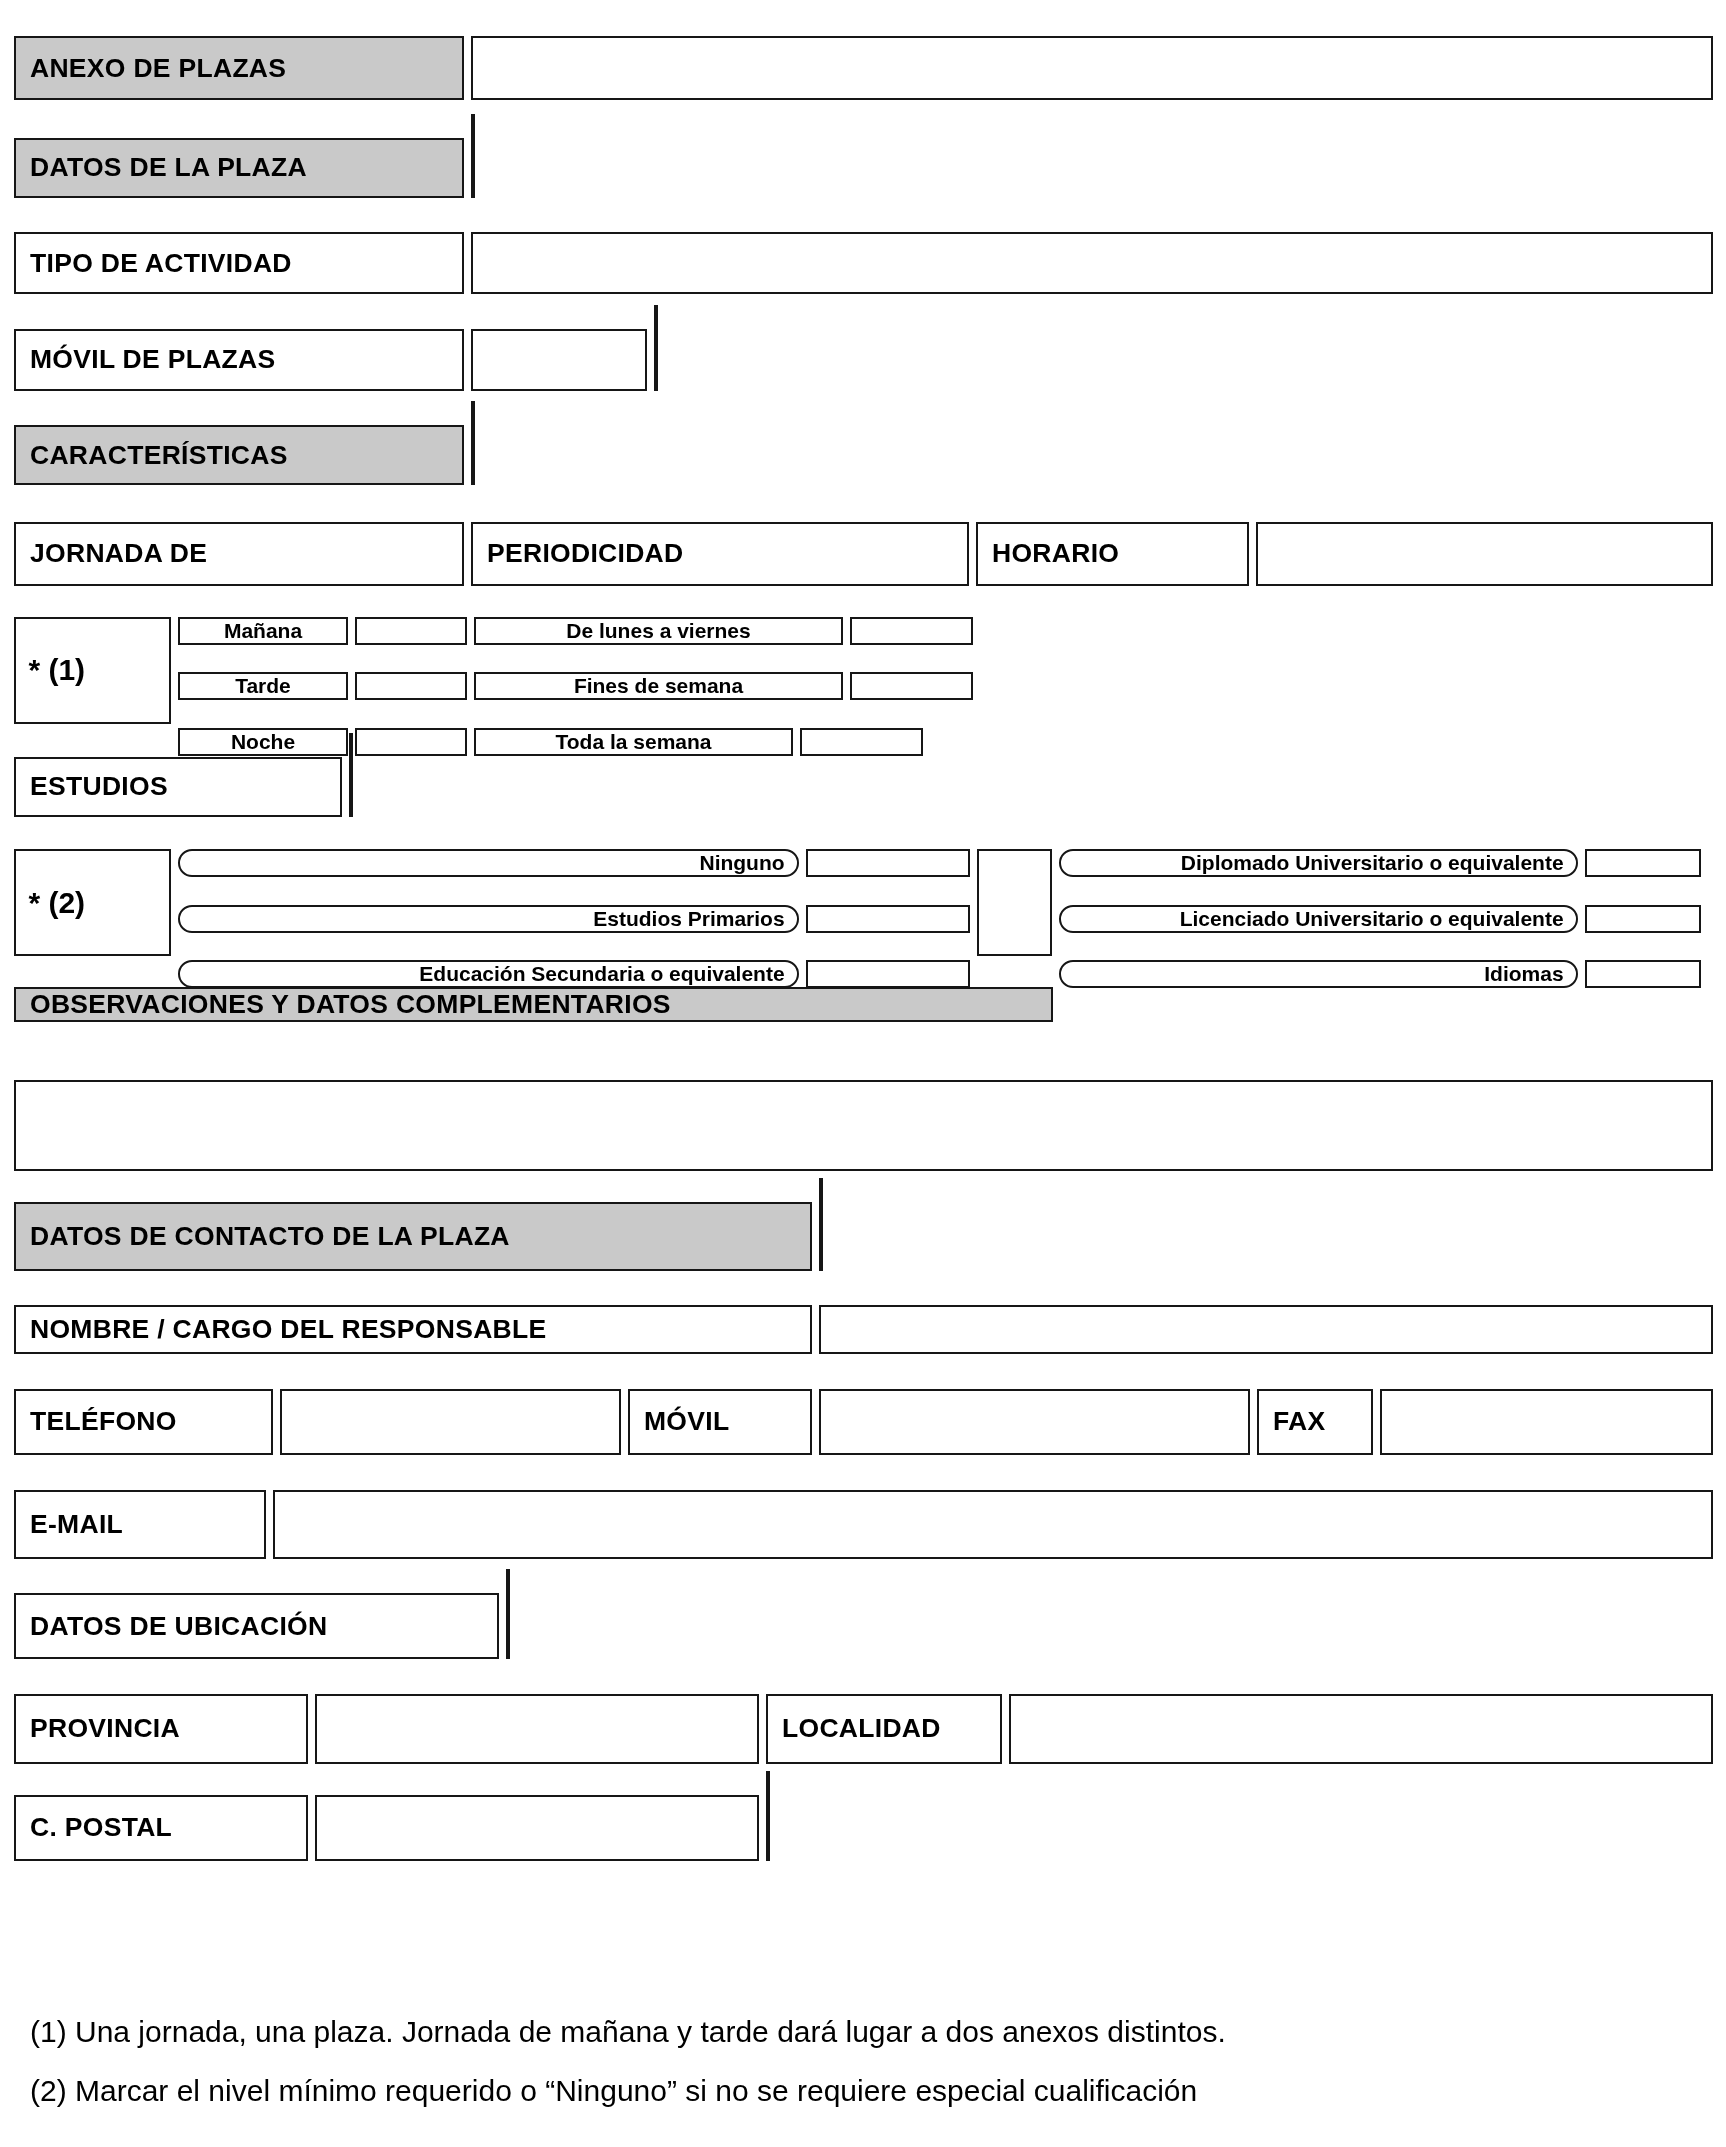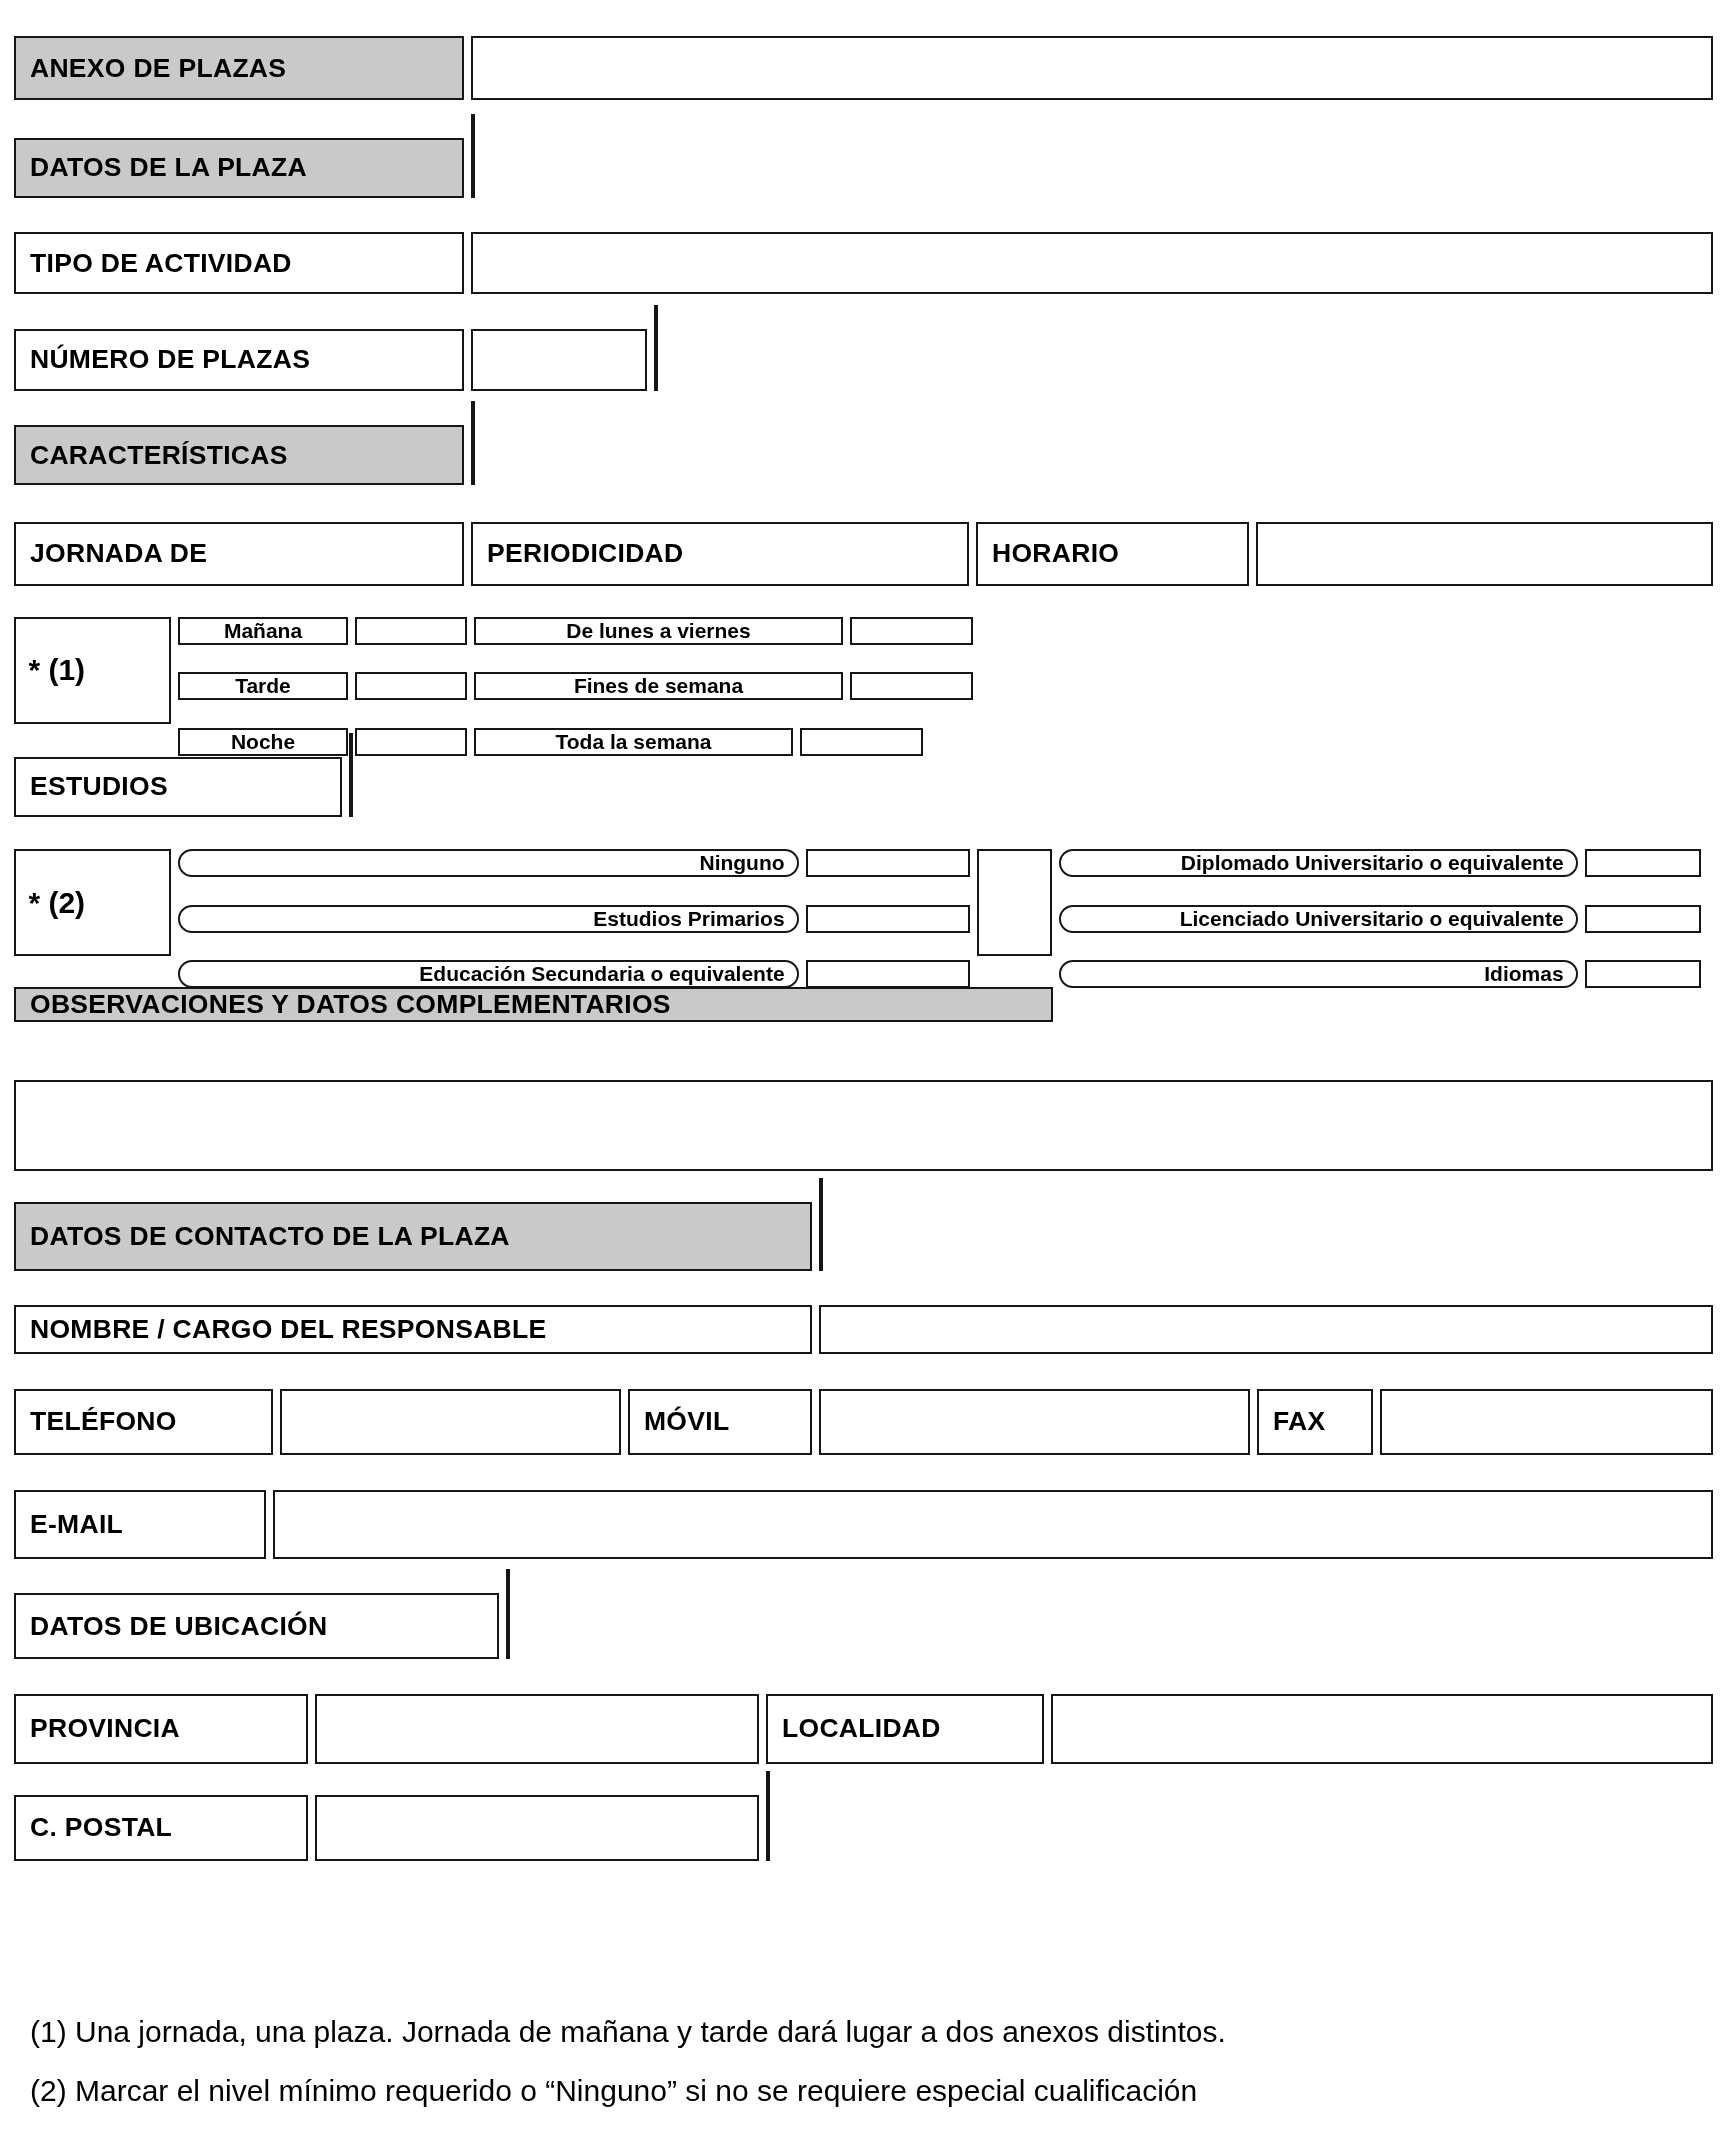--- a/index.html
+++ b/index.html
@@ -39,21 +39,21 @@
     <div class="cell gray lbl" style="width:450px">DATOS DE LA PLAZA</div>
     <div class="stub"></div>
   </div>
 
   <div class="row" style="height:86px">
     <div class="cell lbl" style="width:450px">TIPO DE ACTIVIDAD</div>
     <div class="cell grow"></div>
   </div>
 
   <div class="row" style="height:86px">
-    <div class="cell lbl" style="width:450px">NÚMERO DE PLAZAS</div>
+    <div class="cell lbl" style="width:450px">MÓVIL DE PLAZAS</div>
     <div class="cell" style="width:176px"></div>
     <div class="stub"></div>
   </div>
 
   <div class="row" style="height:84px; margin-bottom:12.4px;">
     <div class="cell gray lbl" style="width:450px">CARACTERÍSTICAS</div>
     <div class="stub"></div>
   </div>
 
   <div class="row" style="height:88px; margin-bottom:7px;">
@@ -166,21 +166,21 @@
   </div>
 
   <div class="row" style="height:90px">
     <div class="cell lbl" style="width:485px">DATOS DE UBICACIÓN</div>
     <div class="stub"></div>
   </div>
 
   <div class="row" style="height:94px; margin-bottom:7px;">
     <div class="cell lbl" style="width:294px">PROVINCIA</div>
     <div class="cell" style="width:444px"></div>
-    <div class="cell lbl" style="width:278px">LOCALIDAD</div>
+    <div class="cell lbl" style="width:236px">LOCALIDAD</div>
     <div class="cell grow"></div>
   </div>
 
   <div class="row" style="height:90px">
     <div class="cell lbl" style="width:294px">C. POSTAL</div>
     <div class="cell" style="width:444px"></div>
     <div class="stub"></div>
   </div>
 
   <div class="footnotes">

